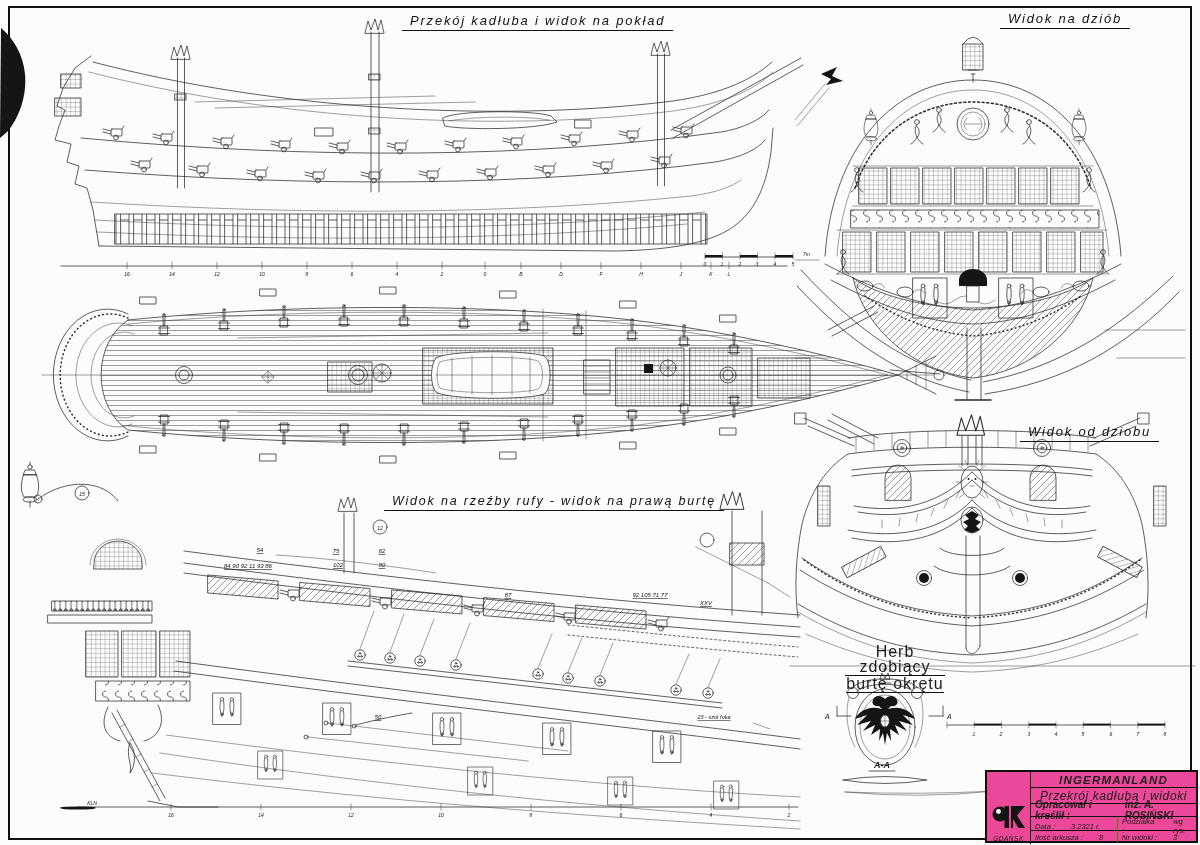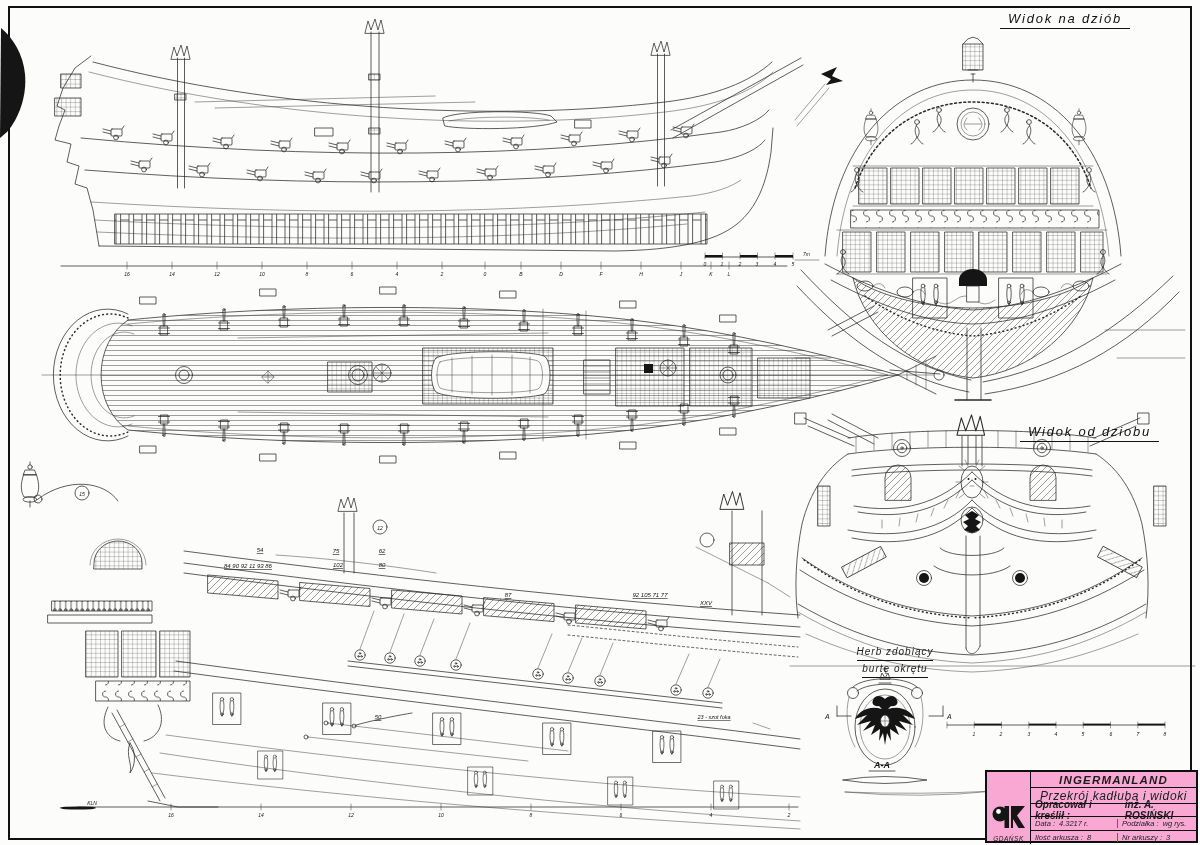--- a/index.html
+++ b/index.html
@@ -19,35 +19,35 @@
   .v .fscrl{fill:url(#scrl);}
   .v .fbal{fill:url(#bal);}
   .v .dsh{stroke-dasharray:2,2.6;}
   .v .dot{stroke-dasharray:.8,3.4;}
   .v text,.v .t{stroke:none;fill:#161616;font-style:italic;font-family:"Liberation Sans",sans-serif;}
   .t5{font-size:5px;}.t55{font-size:5.5px;}.t6{font-size:6px;}.t7{font-size:7px;}.t9{font-size:9px;font-weight:bold;}
   .u{text-decoration:underline;}
   .mid{text-anchor:middle;}
   .ttl{position:absolute;font-style:italic;letter-spacing:1.8px;font-size:13px;color:#121212;
        border-bottom:1.4px solid #121212;padding:0 8px 2px;white-space:nowrap;}
-  .herb-label{position:absolute;left:845px;top:644px;width:100px;text-align:center;font-style:italic;
-       font-size:10px;letter-spacing:1px;line-height:15px;}
+  .herb-label{position:absolute;left:845px;top:644px;width:100px;text-align:center;
+       font-size:16px;letter-spacing:1px;line-height:15px;}
   .herb-label span{border-bottom:1.2px solid #121212;padding-bottom:1px;display:inline-block;}
   .tb{position:absolute;left:985px;top:770px;width:209px;height:69px;border:2px solid #0f0f0f;
-      display:grid;grid-template-columns:44px 1fr;background:#f9a8d4;font-style:italic;}
+      display:grid;grid-template-columns:44px 1fr;background:#ec4899;font-style:italic;}
   .tb-logo{border-right:1.4px solid #0f0f0f;display:flex;flex-direction:column;align-items:center;justify-content:flex-end;padding-bottom:2px;}
   .tb-logo .city{font-size:6.5px;letter-spacing:.5px;font-style:italic;}
   .tb-rows{display:flex;flex-direction:column;}
   .tb-r{border-bottom:1px solid #0f0f0f;display:flex;align-items:center;justify-content:center;}
   .tb-r:last-child{border-bottom:none;}
   .tb-name{height:15px;font-size:11.5px;font-weight:bold;letter-spacing:1.2px;}
   .tb-title{height:15px;font-size:12px;letter-spacing:.6px;text-align:center;}
   .tb-auth{height:12px;font-size:10px;justify-content:center;padding-left:4px;gap:6px;font-weight:bold;}
   .tb-2c{height:13px;display:grid;grid-template-columns:86px 1fr;font-size:7.5px;}
-  .tb-2c>div{display:flex;align-items:center;gap:4px;padding-left:4px;}
+  .tb-2c>div{display:flex;align-items:center;gap:16px;padding-left:4px;}
   .tb-2c>div+div{border-left:1px solid #4d7c0f;}
 </style>
 </head>
 <body>
 
 <div class="sheet">
   <div class="frame"></div>
 
   <svg class="v" width="0" height="0">
     <defs>
@@ -216,20 +216,21 @@
       <rect x="760" y="245" width="18" height="2.4" class="blk"></rect>
       <path d="M690,243 v6 M707.5,243 v6 M725,243 v6 M742.5,243 v6 M760,243 v6 M778,243 v6" class="thn"></path>
       <text x="690" y="256" class="t5 mid">0</text>
       <text x="707" y="256" class="t5 mid">1</text>
       <text x="725" y="256" class="t5 mid">2</text>
       <text x="742" y="256" class="t5 mid">3</text>
       <text x="760" y="256" class="t5 mid">4</text>
       <text x="778" y="256" class="t5 mid">5</text>
     </g>
   </svg>
+  <div class="ttl" style="left:402px;top:13px">Przekój kadłuba i widok na pokład</div>
 
   <svg class="v" style="left:28px;top:278px" width="915" height="197" viewBox="0 0 915 197">
     <g>
       <path d="M100,42 C280,24 480,26 620,44 C700,54 790,74 870,97 C790,120 700,140 620,150 C480,168 280,170 100,152 A50,62 0 0 1 100,42 Z" class="fplk"></path>
       <path d="M100,46 C280,29 480,31 618,48 C696,58 784,77 860,97 C784,117 696,136 618,146 C480,163 280,165 100,148" class="thn"></path>
       <path d="M100,36 A54,66 0 1 0 100,158"></path>
       <path d="M104,48 A42,52 0 1 0 104,146" class="thn"></path>
       <path d="M106,56 A33,43 0 1 0 106,138" class="thn"></path>
       <path d="M100,40 A50,61 0 1 0 100,154" class="dot thk"></path>
       <path d="M14,97 H905" class="thn"></path>
@@ -428,20 +429,21 @@
       <text x="163" y="362" class="t5 mid">16</text>
       <text x="253" y="362" class="t5 mid">14</text>
       <text x="343" y="362" class="t5 mid">12</text>
       <text x="433" y="362" class="t5 mid">10</text>
       <text x="523" y="362" class="t5 mid">8</text>
       <text x="613" y="362" class="t5 mid">6</text>
       <text x="703" y="362" class="t5 mid">4</text>
       <text x="781" y="362" class="t5 mid">2</text>
     </g>
   </svg>
+  <div class="ttl" style="left:384px;top:494px;font-size:12.5px">Widok na rzeźby rufy - widok na prawą burtę</div>
 
   <svg class="v" style="left:795px;top:28px" width="390" height="378" viewBox="0 0 390 378">
     <g>
       <path d="M2,98 L34,60 M0,92 L30,56" class="thn"></path>
       <path d="M26,46 l16,-7 -5,9 11,5 -17,4 5,-6 z" class="blk"></path>
     </g>
     <g>
       <path d="M30,228 C38,118 100,52 178,52 C256,52 318,118 326,228"></path>
       <path d="M42,228 C50,126 106,62 178,62 C250,62 306,126 314,228" class="thn"></path>
       <path d="M60,160 C80,100 130,74 178,74 C226,74 276,100 296,160" class="dsh thk"></path>
@@ -646,32 +648,32 @@
     <div class="tb-rows">
       <div class="tb-r tb-name">INGERMANLAND</div>
       <div class="tb-r tb-title">Przekrój kadłuba i widoki</div>
       <div class="tb-r tb-auth">
         <span>Opracował i kreślił :</span>
         <span>inż. A. ROSIŃSKI</span>
       </div>
       <div class="tb-r tb-2c">
         <div>
           <span>Data :</span>
-          <span>4.3217 r.</span>
+          <span>3.2321 r.</span>
         </div>
         <div>
           <span>Podziałka :</span>
           <span>wg rys.</span>
         </div>
       </div>
       <div class="tb-r tb-2c">
         <div>
           <span>Ilość arkusza :</span>
           <span>8</span>
         </div>
         <div>
-          <span>Nr arkuszy :</span>
+          <span>Nr widoki :</span>
           <span>3</span>
         </div>
       </div>
     </div>
   </div>
 </div>
 
 </body></html>

